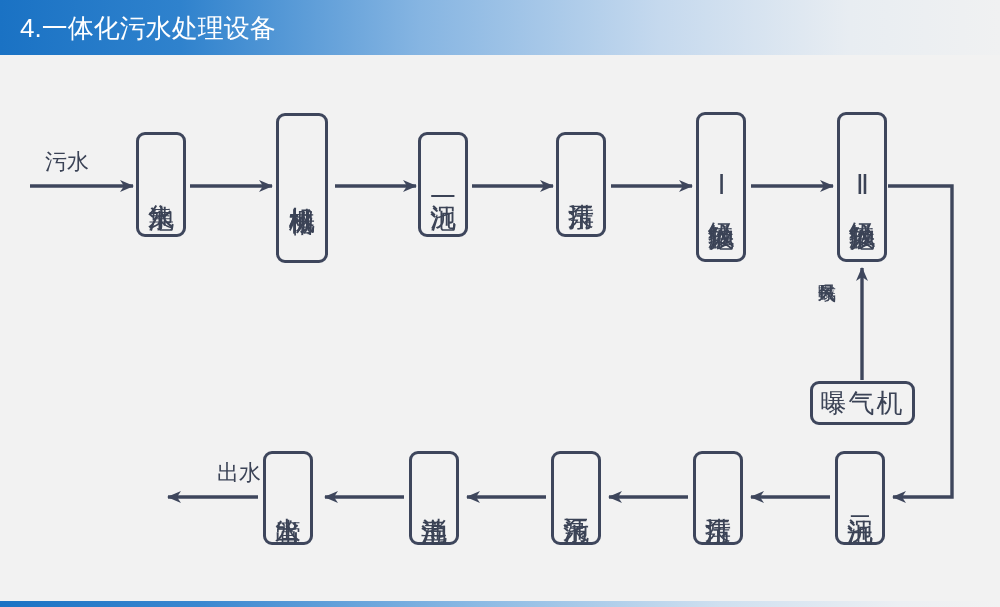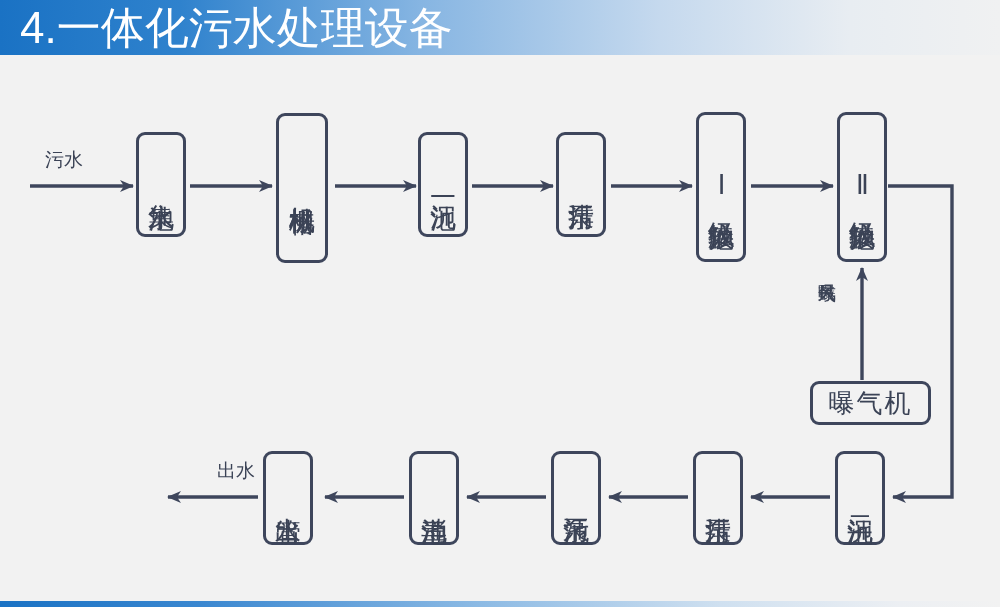--- a/index.html
+++ b/index.html
@@ -9,21 +9,21 @@
     font-family:"Liberation Sans","DejaVu Sans",sans-serif;
     overflow:hidden;position:relative;
   }
   
   #header{
     position:absolute;left:0;top:0;width:1000px;height:55px;
     background:linear-gradient(90deg,#1a72c4 0%,#2f82cd 18%,#86b5e2 42%,#c5d9ee 66%,#e8edf2 85%,#f0f1f2 100%);
   }
   #header-title{
     position:absolute;left:20px;top:50%;transform:translateY(-50%);
-    color:#ffffff;font-size:44px;line-height:1;letter-spacing:0px;
+    color:#ffffff;font-size:26px;line-height:1;letter-spacing:0px;
     white-space:nowrap;
   }
   #footer-bar{
     position:absolute;left:0;top:601px;width:1000px;height:6px;
     background:linear-gradient(90deg,#1a72c4 0%,#3a87d0 20%,#8cbae4 48%,#cfe0f0 72%,#eceff3 90%,#f2f2f2 100%);
   }
   
   #canvas{position:absolute;left:0;top:55px;width:1000px;height:546px;}
   #canvas svg{position:absolute;left:0;top:0;}
 
@@ -44,21 +44,21 @@
     line-height:1.04;
     letter-spacing:1px;
     font-weight:500;
     white-space:nowrap;
   }
   .node.horiz .htext{
     font-size:26px;line-height:1;letter-spacing:2px;font-weight:500;white-space:nowrap;
   }
   
   .flabel{
-    position:absolute;color:#3b4356;font-size:19px;white-space:nowrap;
+    position:absolute;color:#3b4356;font-size:22px;white-space:nowrap;
   }
   .flabel.vert{
     writing-mode:vertical-rl;text-orientation:upright;line-height:1.0;font-size:18px;
   }
 </style>
 </head>
 <body>
 
 <div id="header">
   <div id="header-title">4.一体化污水处理设备</div>
@@ -119,21 +119,21 @@
   </div>
 
   <div class="node" style="left:696px;top:57px;width:50px;height:150px;">
     <span class="vtext">Ⅰ级接触池</span>
   </div>
 
   <div class="node" style="left:837px;top:57px;width:50px;height:150px;">
     <span class="vtext">Ⅱ级接触池</span>
   </div>
 
-  <div class="node horiz" style="left:810px;top:326px;width:121px;height:44px;">
+  <div class="node horiz" style="left:810px;top:326px;width:105px;height:44px;">
     <span class="htext">曝气机</span>
   </div>
 
   <div class="node" style="left:835px;top:396px;width:50px;height:94px;">
     <span class="vtext">二沉池</span>
   </div>
 
   <div class="node" style="left:693px;top:396px;width:50px;height:94px;">
     <span class="vtext">排污泵</span>
   </div>

